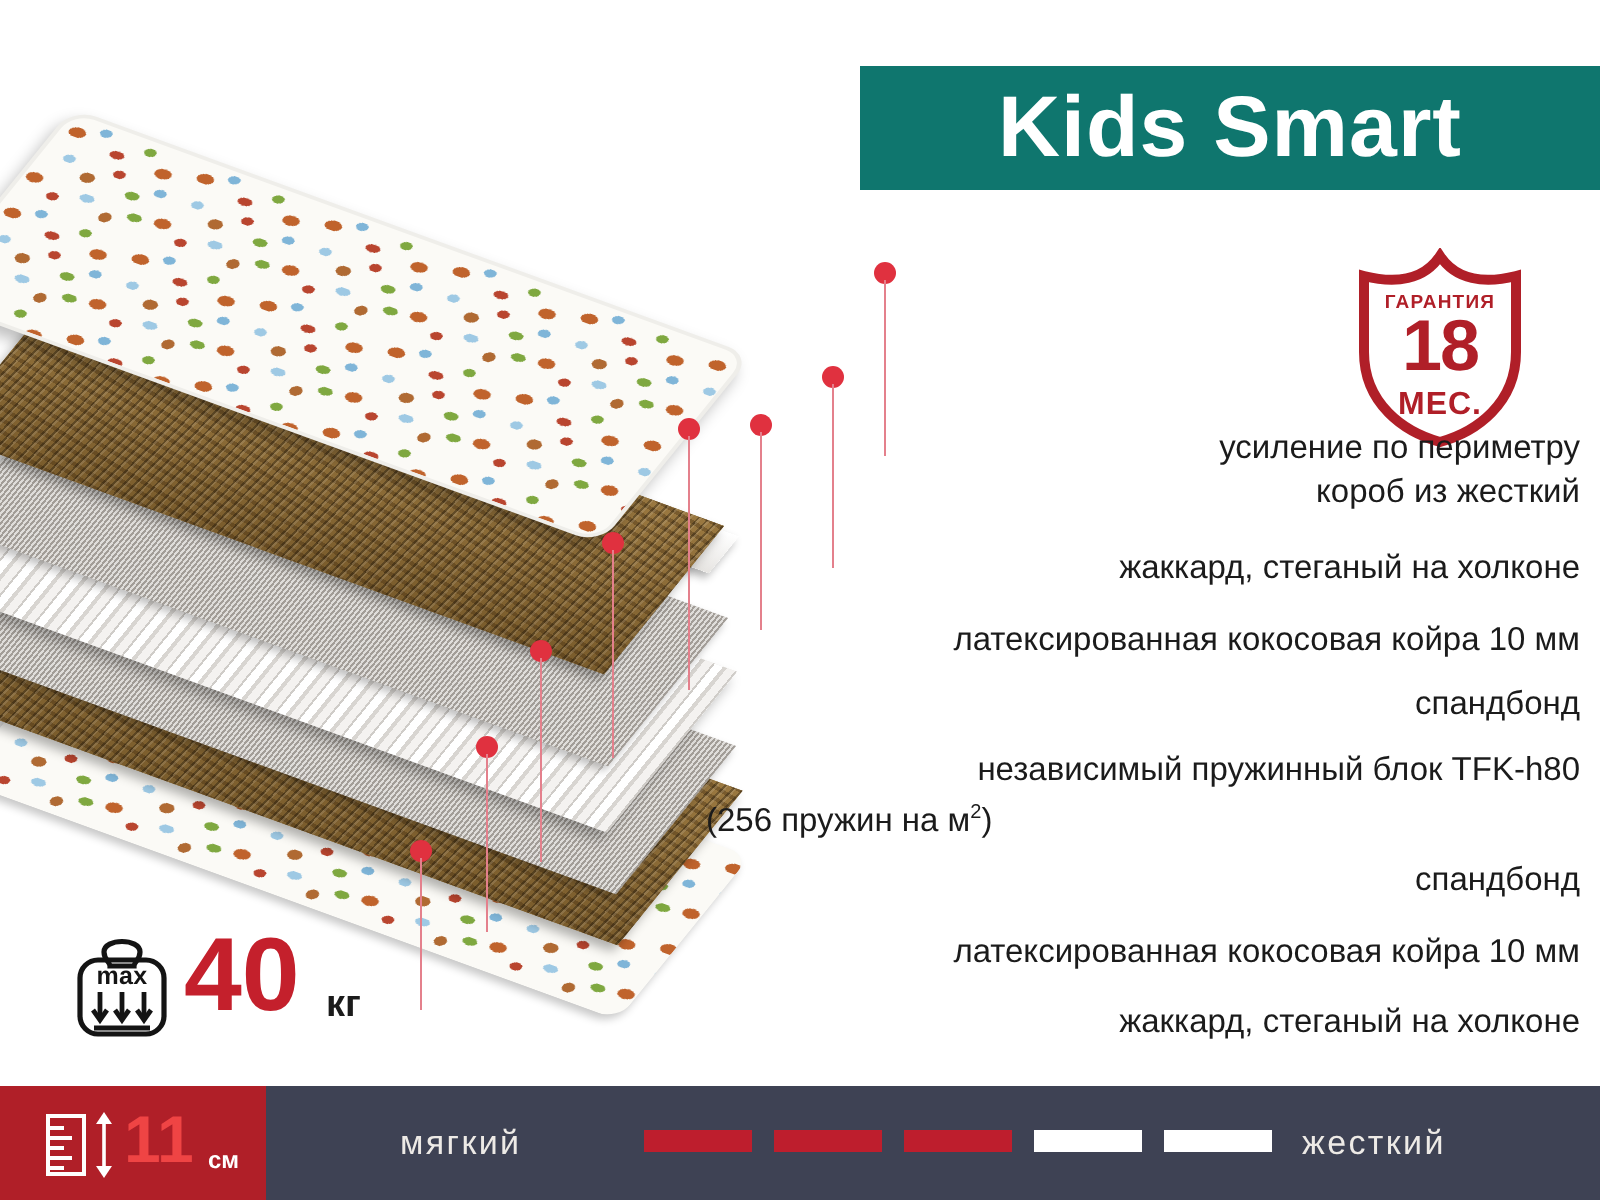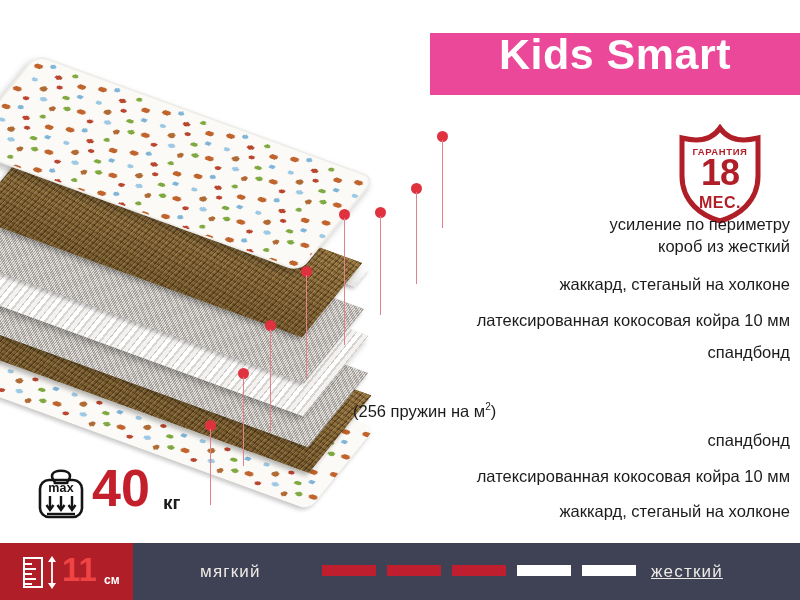--- a/index.html
+++ b/index.html
@@ -7,21 +7,21 @@
     width:800px;height:600px;overflow:hidden;
     background:#ffffff;
     font-family:"Liberation Sans", sans-serif;
     position:relative;
   }
   #stage{position:absolute;left:0;top:0;width:800px;height:600px;overflow:hidden;background:#fff;}
 
   
   .title-banner{
     position:absolute;left:430px;top:33px;width:370px;height:62px;
-    background:#ec4899;display:flex;justify-content:center;
+    background:#0f766e;display:flex;align-items:center;justify-content:center;
   }
   .title-banner .t{
     color:#fff;font-size:43px;font-weight:bold;letter-spacing:0.5px;line-height:1;
   }
 
   
   .shield-wrap{position:absolute;left:672px;top:124px;width:96px;height:100px;}
   .shield-txt{position:absolute;left:0;width:96px;text-align:center;color:#B01F28;font-weight:bold;}
   .shield-top{top:22px;font-size:9.5px;letter-spacing:0.6px;}
   .shield-num{top:31px;font-size:36px;line-height:36px;letter-spacing:-1px;}
@@ -91,21 +91,21 @@
 
   
   .botbar{position:absolute;left:0;top:543px;width:800px;height:57px;background:#3E4254;}
   .botbar-red{position:absolute;left:0;top:543px;width:133px;height:57px;background:#B01F28;}
   .ruler{position:absolute;left:23px;top:557px;width:20px;height:31px;border:2px solid #fff;box-sizing:border-box;}
   .ruler i{position:absolute;left:0;background:#fff;height:1.6px;}
   .arrow{position:absolute;left:47px;top:556px;width:10px;height:33px;}
   .dim-num{position:absolute;left:62px;top:553px;font-size:33px;font-weight:bold;color:#ef4444;line-height:33px;}
   .dim-unit{position:absolute;left:104px;top:573px;font-size:12px;font-weight:bold;color:#fff;}
   .soft-lbl{position:absolute;left:200px;top:562px;font-size:17px;color:#EDEAE6;letter-spacing:1.2px;}
-  .hard-lbl{position:absolute;left:651px;top:562px;font-size:17px;color:#EDEAE6;letter-spacing:1.2px;text-decoration:underline;}
+  .hard-lbl{position:absolute;left:651px;top:562px;font-size:17px;color:#EDEAE6;letter-spacing:1.2px;}
   .seg{position:absolute;top:565px;width:54px;height:11px;}
   .seg.on{background:#BE1E2D;}
   .seg.off{background:#ffffff;}
 </style>
 </head>
 <body>
 
 <div id="stage">
 
   <div class="title-banner">
@@ -168,20 +168,21 @@
 
   <div class="lbl two" style="left:330px;top:213px;width:460px;"><span>усиление по периметру
 короб из жесткий</span></div>
 
   <div class="lbl" style="left:330px;top:274px;width:460px;"><span>жаккард, стеганый на холконе</span></div>
 
   <div class="lbl" style="left:330px;top:310px;width:460px;"><span>латексированная кокосовая койра 10 мм</span></div>
 
   <div class="lbl" style="left:330px;top:342px;width:460px;"><span>спандбонд</span></div>
 
+  <div class="lbl" style="left:300px;top:375px;width:490px;"><span>независимый пружинный блок TFK-h80</span></div>
   <div class="lbl" style="left:300px;top:396px;width:490px;text-align:left;padding-left:53px;box-sizing:border-box;"><span>(256 пружин на м</span><sup>2</sup><span>)</span></div>
 
   <div class="lbl" style="left:330px;top:430px;width:460px;"><span>спандбонд</span></div>
 
   <div class="lbl" style="left:330px;top:466px;width:460px;"><span>латексированная кокосовая койра 10 мм</span></div>
 
   <div class="lbl" style="left:330px;top:501px;width:460px;"><span>жаккард, стеганый на холконе</span></div>
 
   <div class="kb">
     <svg width="54" height="58" viewBox="0 0 54 58">

